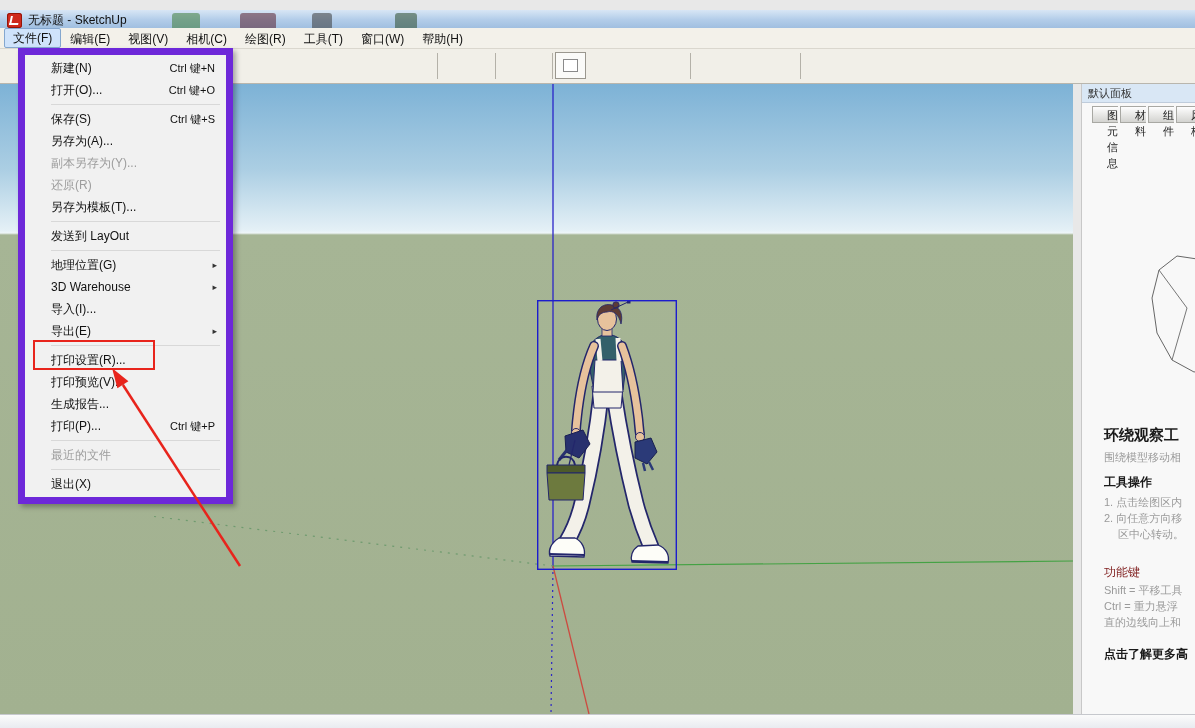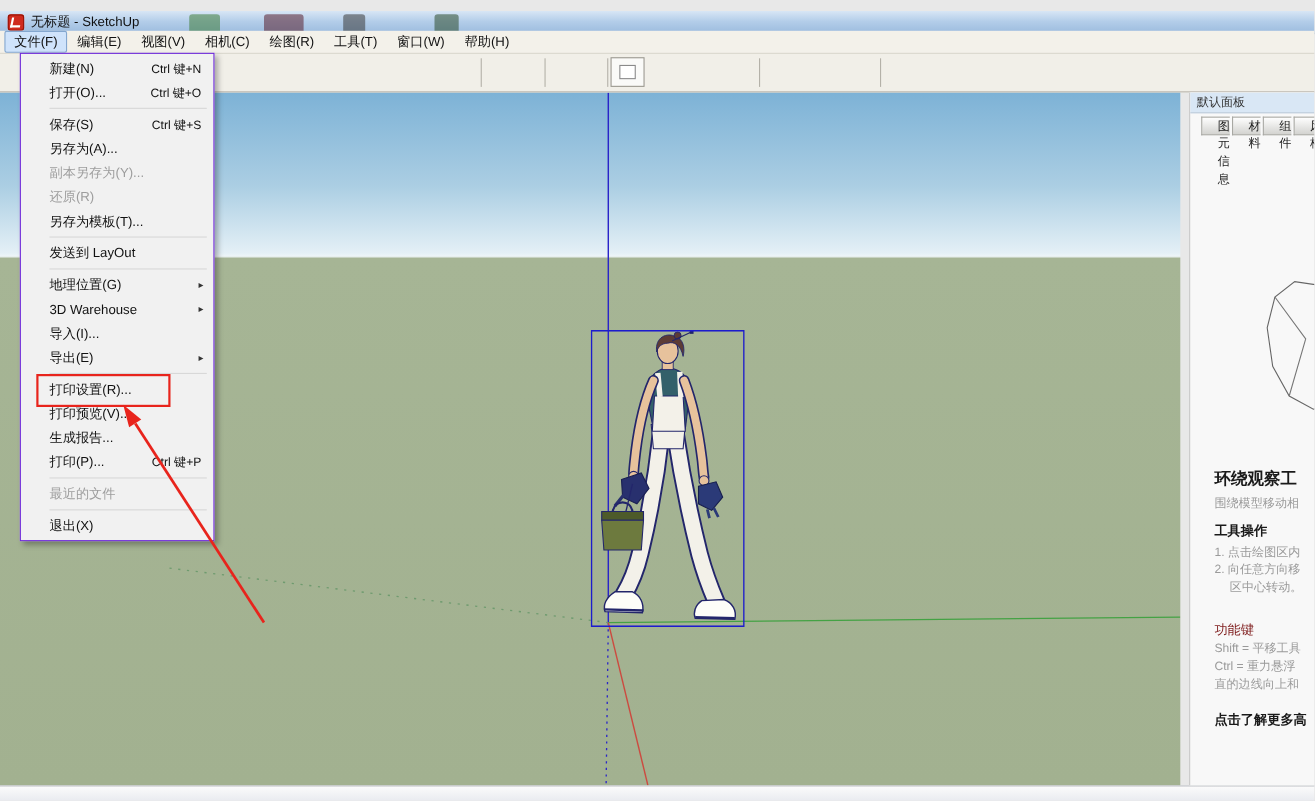--- a/index.html
+++ b/index.html
@@ -12,21 +12,21 @@
     display:flex;align-items:center;padding-left:7px;gap:6px;z-index:5}
   .ghost{position:absolute;top:3px;height:23px;border-radius:3px;opacity:.55;z-index:1}
   .app-icon{width:15px;height:15px;background:#cf2a1e;border-radius:3px;position:relative;flex:0 0 auto;
     box-shadow:inset 0 0 0 1px #951508;z-index:2}
   .app-icon:after{content:"";position:absolute;left:3px;top:3px;width:7px;height:7px;
     border-left:2px solid #fff;border-bottom:2px solid #fff;transform:skewX(-12deg)}
   .wtitle{font-size:12px;color:#101010;z-index:2}
 
   
   .menubar{position:absolute;left:0;top:28px;width:1195px;height:21px;background:#f3f1ea;
-    border-bottom:1px solid #dad7ce;display:flex;align-items:flex-start;padding-left:4px;font-size:12px;z-index:5}
+    border-bottom:1px solid #dad7ce;display:flex;align-items:flex-end;padding-left:4px;font-size:12px;z-index:5}
   .mb-item{padding:2px 9px 0;color:#111;display:flex;align-items:center;cursor:default}
   .mb-item.open{background:#cfe3fb;border:1px solid #84a7cf;border-radius:2px;padding:1px 8px 0}
 
   
   .toolbar{position:absolute;left:0;top:49px;width:1195px;height:35px;background:#f1efe8;
     border-bottom:1px solid #b9b6ad;z-index:2}
   .tb-sep{position:absolute;top:4px;width:1px;height:26px;background:#b4b1a8}
   .tb-btn{position:absolute;left:555px;top:3px;width:31px;height:27px;background:#fafaf8;
     border:1px solid #9a978e;display:flex;align-items:center;justify-content:center}
   .tb-btn .sq{width:15px;height:13px;background:#fff;border:1px solid #8a8a8a}
@@ -55,22 +55,22 @@
   .ins.keys{top:498px}
   .ins.more{top:562px;font-size:12px;font-weight:bold;color:#1a1a1a}
   .iline{font-size:11px;color:#9a9a9a;line-height:16px;white-space:nowrap}
   .iline.cont{padding-left:14px}
 
   
   .statusbar{position:absolute;left:0;top:714px;width:1195px;height:14px;
     background:linear-gradient(#fbfbfb,#e9ebf0);border-top:1px solid #c6c8cd}
 
   
-  .filemenu{position:absolute;left:18px;top:48px;width:177px;background:#f1f1f1;
-    border:1px solid #6d28d9;box-shadow:3px 3px 5px rgba(0,0,0,.30);padding:2px 0;font-size:12px;z-index:50}
+  .filemenu{position:absolute;left:18px;top:48px;width:215px;background:#f1f1f1;
+    border:7px solid #6d28d9;box-shadow:3px 3px 5px rgba(0,0,0,.30);padding:2px 0;font-size:12px;z-index:50}
   .mi{height:22px;display:flex;align-items:center;padding:0 7px 0 26px;color:#111}
   .mi .lbl{flex:1;white-space:nowrap}
   .mi .sc{font-size:11px;color:#111;padding-right:4px;white-space:nowrap}
   .mi .sc.arrow{font-size:9px;color:#333;padding-right:2px}
   .mi.dis,.mi.dis .sc{color:#9d9d9d}
   .sep{height:1px;background:#d8d8d8;margin:3px 6px 3px 26px}
 
   
   .annotation{position:absolute;left:0;top:0;width:1195px;height:728px;z-index:100;pointer-events:none}
 </style>

